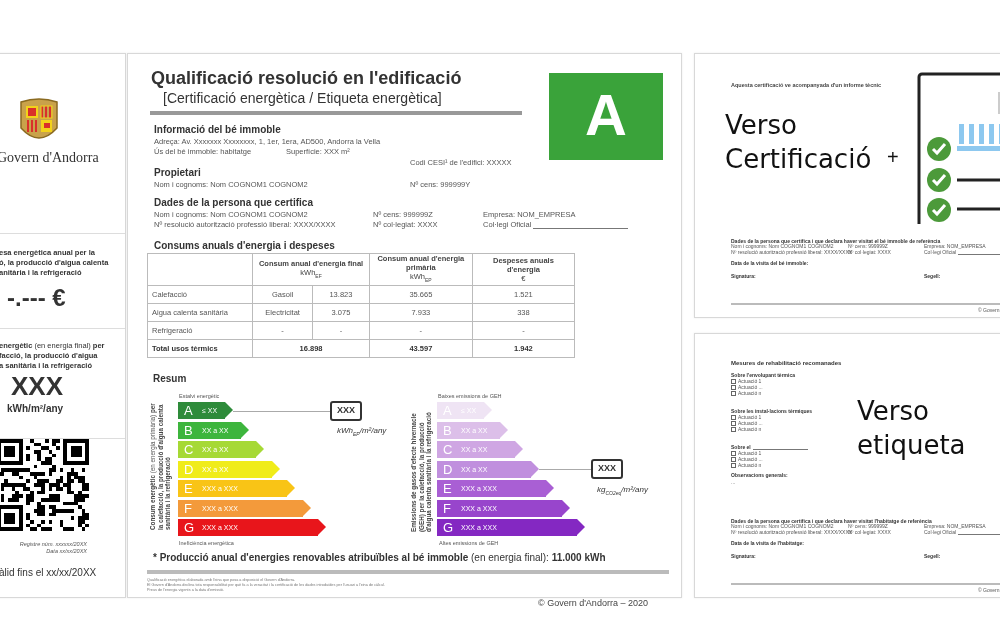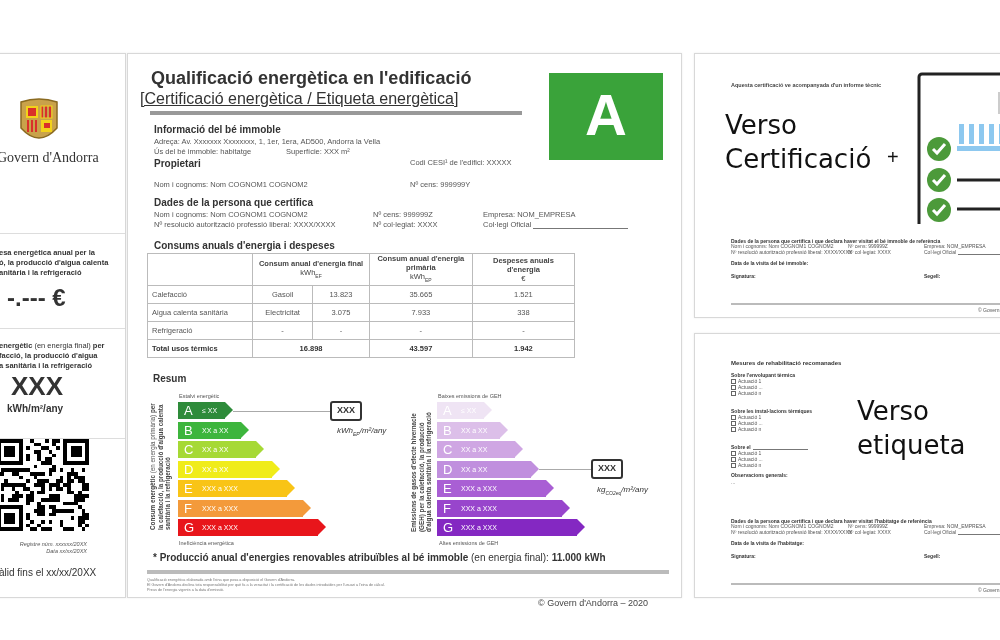--- a/index.html
+++ b/index.html
@@ -23,21 +23,21 @@
   .cons-val { position: absolute; left: 12px; top: 42px; font-size: 26px; font-weight: bold; color: #333; }
   .cons-unit { position: absolute; left: 8px; top: 74px; font-size: 10px; font-weight: bold; color: #333; }
   #left .qr { top: 385px; height: 160px; border-bottom: none; }
   .qr-box { position: absolute; left: -2px; top: 0px; width: 92px; height: 92px; }
   .reg { position: absolute; right: 38px; top: 102px; font-size: 5.5px; font-style: italic; color: #555; text-align: right; line-height: 7px; white-space: nowrap; }
   .valid { position: absolute; left: 0; top: 128px; font-size: 10px; color: #333; white-space: nowrap; }
 
   
   #main { left: 127px; top: 53px; width: 555px; height: 545px; }
   .title1 { position: absolute; left: 23px; top: 14px; font-size: 18px; font-weight: bold; color: #333; white-space: nowrap; }
-  .title2 { position: absolute; left: 12px; top: 36px; font-size: 16px; color: #333; white-space: nowrap; text-decoration: underline; }
+  .title2 { position: absolute; left: 35px; top: 36px; font-size: 14px; color: #333; white-space: nowrap; }
   .titlebar { position: absolute; left: 22px; top: 57px; width: 372px; height: 4px; background: #999; }
   .grade-box { position: absolute; left: 421px; top: 19px; width: 114px; height: 87px; background: #3aa33a; }
   .grade-letter { position: absolute; left: 0; top: 8px; width: 114px; text-align: center; font-size: 58px; font-weight: bold; color: #fff; }
   .h { position: absolute; left: 26px; font-size: 10px; font-weight: bold; color: #333; white-space: nowrap; }
   .t { position: absolute; font-size: 7.5px; color: #555; white-space: nowrap; }
   .uline { display: inline-block; width: 95px; border-bottom: 1px solid #777; height: 8px; vertical-align: bottom; }
 
   table.cons-table { position: absolute; left: 19px; top: 199px; width: 428px; border-collapse: collapse; font-size: 7.5px; color: #555; }
   table.cons-table td, table.cons-table th { border: 1px solid #bbb; height: 18px; text-align: center; padding: 0 4px; }
   table.cons-table th { font-weight: bold; color: #444; height: 28px; line-height: 9px; font-size: 7.5px; }
@@ -320,34 +320,34 @@
       </svg>
     <div class="reg">
       <div>Registre núm. xxxxxx/20XX</div>
       <div>Data xx/xx/20XX</div>
     </div>
     <div class="valid">àlid fins el xx/xx/20XX</div>
   </div>
 </div>
 
 <div id="main" class="sheet">
-  <div class="title1">Qualificació energètica en l'edificació</div>
+  <div class="title1">Qualificació resolució en l'edificació</div>
   <div class="title2">[Certificació energètica / Etiqueta energètica]</div>
   <div class="titlebar"></div>
   <div class="grade-box">
     <div class="grade-letter">A</div>
   </div>
 
   <div class="h" style="top:70px">Informació del bé immoble</div>
   <div class="t" style="left:26px;top:83px">Adreça: Av. Xxxxxxx Xxxxxxxx, 1, 1er, 1era, AD500, Andorra la Vella</div>
   <div class="t" style="left:26px;top:93px">Ús del bé immoble: habitatge</div>
   <div class="t" style="left:158px;top:93px">Superfície: XXX m²</div>
   <div class="t" style="left:282px;top:104px">Codi CESI¹ de l'edifici: XXXXX</div>
 
-  <div class="h" style="top:104px">Propietari</div>
+  <div class="h" style="top:113px">Propietari</div>
   <div class="t" style="left:26px;top:126px">Nom i cognoms: Nom COGNOM1 COGNOM2</div>
   <div class="t" style="left:282px;top:126px">Nº cens: 999999Y</div>
 
   <div class="h" style="top:143px">Dades de la persona que certifica</div>
   <div class="t" style="left:26px;top:156px">Nom i cognoms: Nom COGNOM1 COGNOM2</div>
   <div class="t" style="left:245px;top:156px">Nº cens: 999999Z</div>
   <div class="t" style="left:355px;top:156px">Empresa: NOM_EMPRESA</div>
   <div class="t" style="left:26px;top:166px">Nº resolució autorització professió liberal: XXXX/XXXX</div>
   <div class="t" style="left:245px;top:166px">Nº col·legiat: XXXX</div>
   <div class="t" style="left:355px;top:166px"><span>Col·legi Oficial</span> <span class="uline"></span></div>

